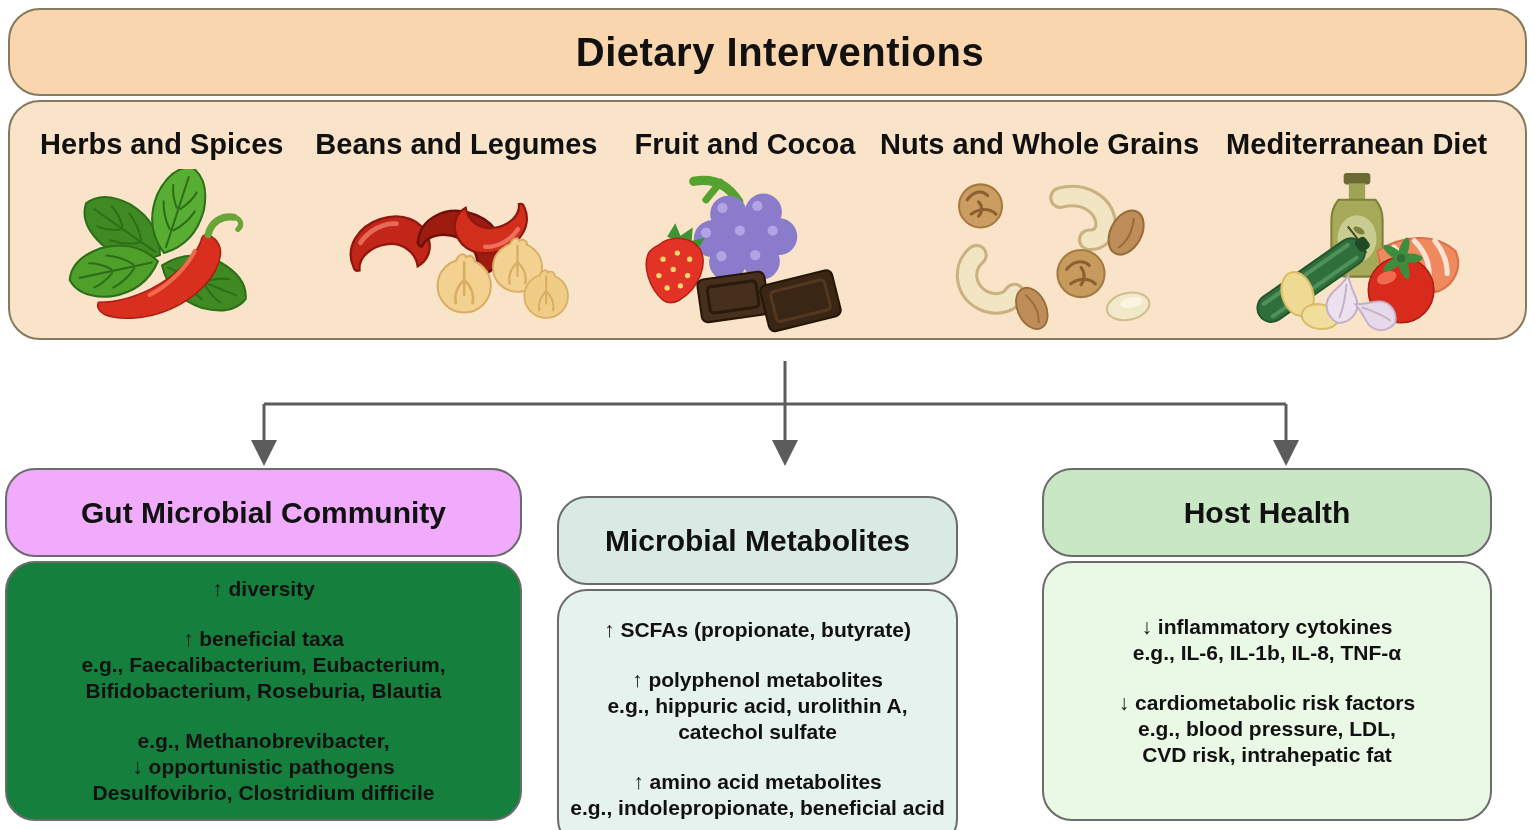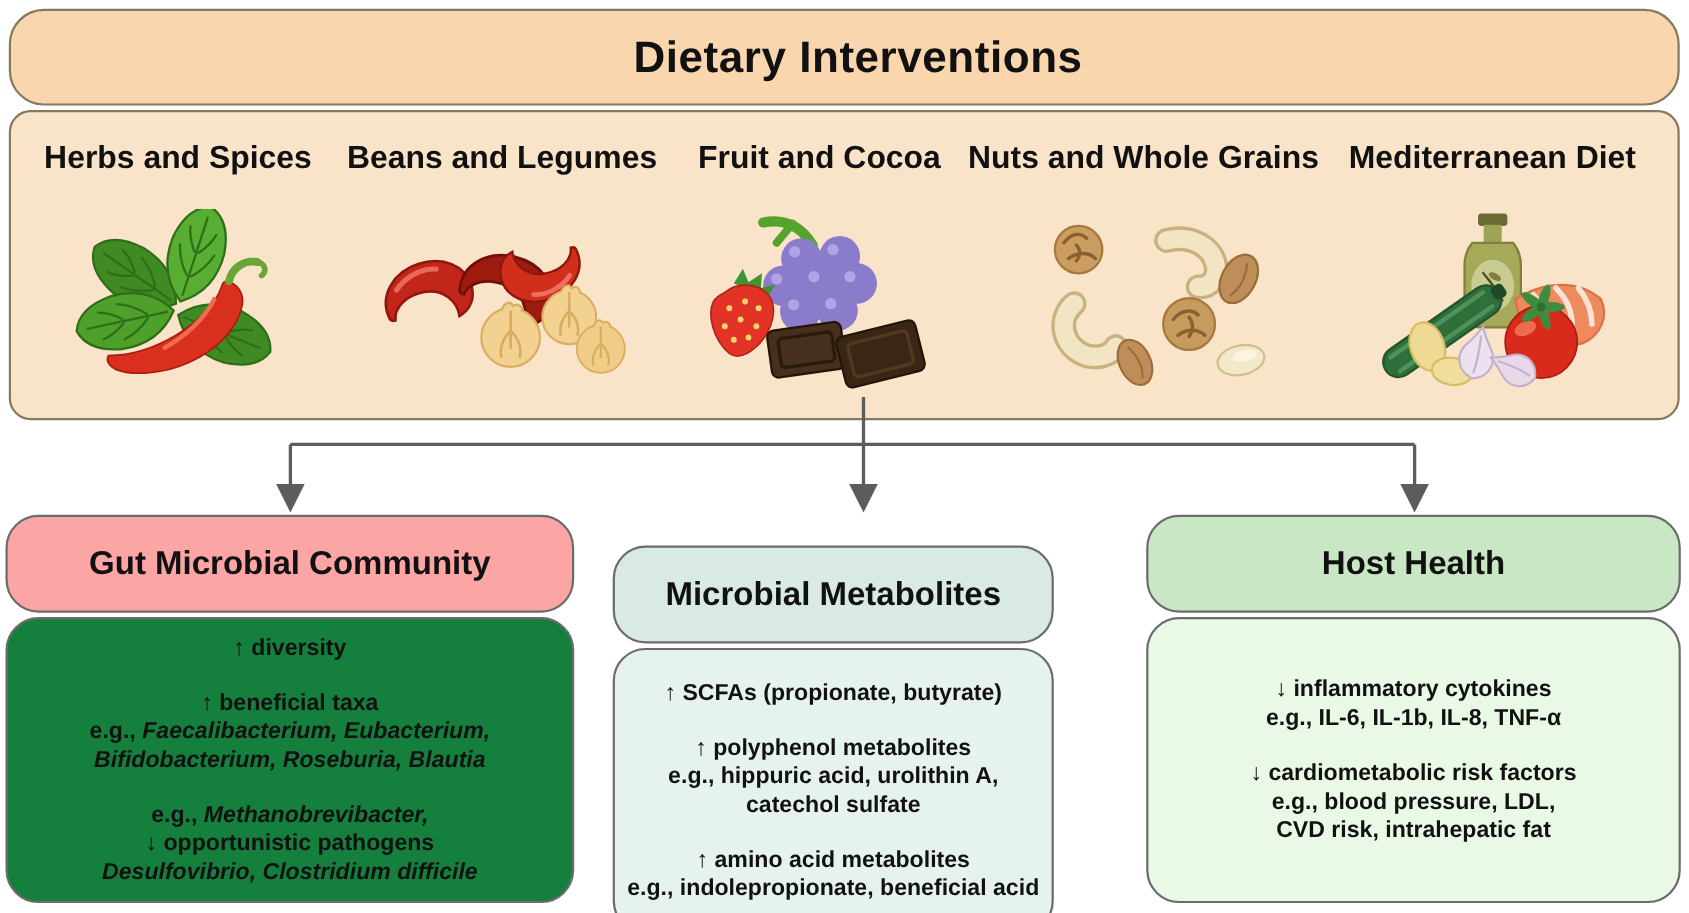--- a/index.html
+++ b/index.html
@@ -7,49 +7,49 @@
     position:relative;width:1535px;height:830px;background:#ffffff;
     font-family:"Liberation Sans", sans-serif;color:#111;overflow:hidden;
   }
   .banner{
     position:absolute;left:8px;top:8px;width:1519px;height:88px;
     border:2px solid #85795f;border-radius:32px;box-sizing:border-box;
     display:flex;align-items:center;justify-content:center;
   }
   .banner-title{font-size:40px;font-weight:bold;letter-spacing:.5px;margin-left:25px;}
   .food-panel{
-    position:absolute;left:8px;top:100px;width:1519px;height:282px;
-    border:2px solid #85795f;border-radius:20px;box-sizing:border-box;
+    position:absolute;left:8px;top:100px;width:1519px;height:240px;
+    border:2px solid #85795f;border-radius:32px;box-sizing:border-box;
     display:flex;align-items:stretch;padding:0 6px;
   }
   .food-col{display:flex;flex-direction:column;align-items:center;padding-top:26px;box-sizing:border-box;}
   .food-col:nth-child(1){width:19.4%;}
   .food-col:nth-child(2){width:19.8%;}
   .food-col:nth-child(3){width:18.6%;}
   .food-col:nth-child(4){width:20.6%;}
   .food-col:nth-child(5){width:21.6%;}
   .food-label{font-size:29px;font-weight:bold;white-space:nowrap;}
   .food-art{flex:1;display:flex;align-items:center;justify-content:center;margin-top:2px;}
   .connectors{position:absolute;left:0;top:0;width:1535px;height:830px;pointer-events:none;}
   .outcome{position:absolute;box-sizing:border-box;}
   #outcome-0{left:5px;top:468px;width:517px;}
   #outcome-1{left:557px;top:496px;width:401px;}
-  #outcome-2{left:1042px;top:468px;width:486px;}
+  #outcome-2{left:1042px;top:468px;width:450px;}
   .outcome-header{
     height:89px;border:2px solid #6b6b6b;border-radius:30px;box-sizing:border-box;
     display:flex;align-items:center;justify-content:center;
     font-size:30px;font-weight:bold;
   }
   .outcome-body{
     margin-top:4px;height:260px;border:2px solid #6b6b6b;border-radius:30px;box-sizing:border-box;
     display:flex;flex-direction:column;align-items:center;justify-content:center;
     text-align:center;font-size:21px;font-weight:bold;line-height:26px;padding:8px 10px;
   }
   .para + .para{margin-top:24px;}
-  .it{font-style:italic;}
+  .it{}
 </style>
 </head>
 <body>
 
 <div class="canvas">
 
   <div class="banner" style="background-color: rgb(249, 214, 174);">
     <span class="banner-title">Dietary Interventions</span>
   </div>
 
@@ -240,21 +240,21 @@
   </div>
 
   <svg class="connectors" viewBox="0 0 1535 830">
     <path d="M785,361 V404 M264,404 H1286 M264,404 V442 M785,404 V442 M1286,404 V442" stroke="#5c5c5c" stroke-width="3" fill="none"></path>
     <polygon points="251,440 277,440 264,466" fill="#5c5c5c"></polygon>
     <polygon points="772,440 798,440 785,466" fill="#5c5c5c"></polygon>
     <polygon points="1273,440 1299,440 1286,466" fill="#5c5c5c"></polygon>
   </svg>
 
   <div class="outcome" id="outcome-0">
-    <div class="outcome-header" style="background-color: #fca5a5;">
+    <div class="outcome-header" style="background-color: #f0abfc;">
       <span>Gut Microbial Community</span>
     </div>
     <div class="outcome-body" style="background-color: #15803d;">
         <div class="para">
           <div class="tline"><span>↑ diversity</span></div>
         </div>
         <div class="para">
           <div class="tline"><span>↑ beneficial taxa</span></div>
           <div class="tline"><span>e.g., </span><span class="it">Faecalibacterium, Eubacterium,</span></div>
           <div class="tline"><span class="it">Bifidobacterium, Roseburia, Blautia</span></div>

